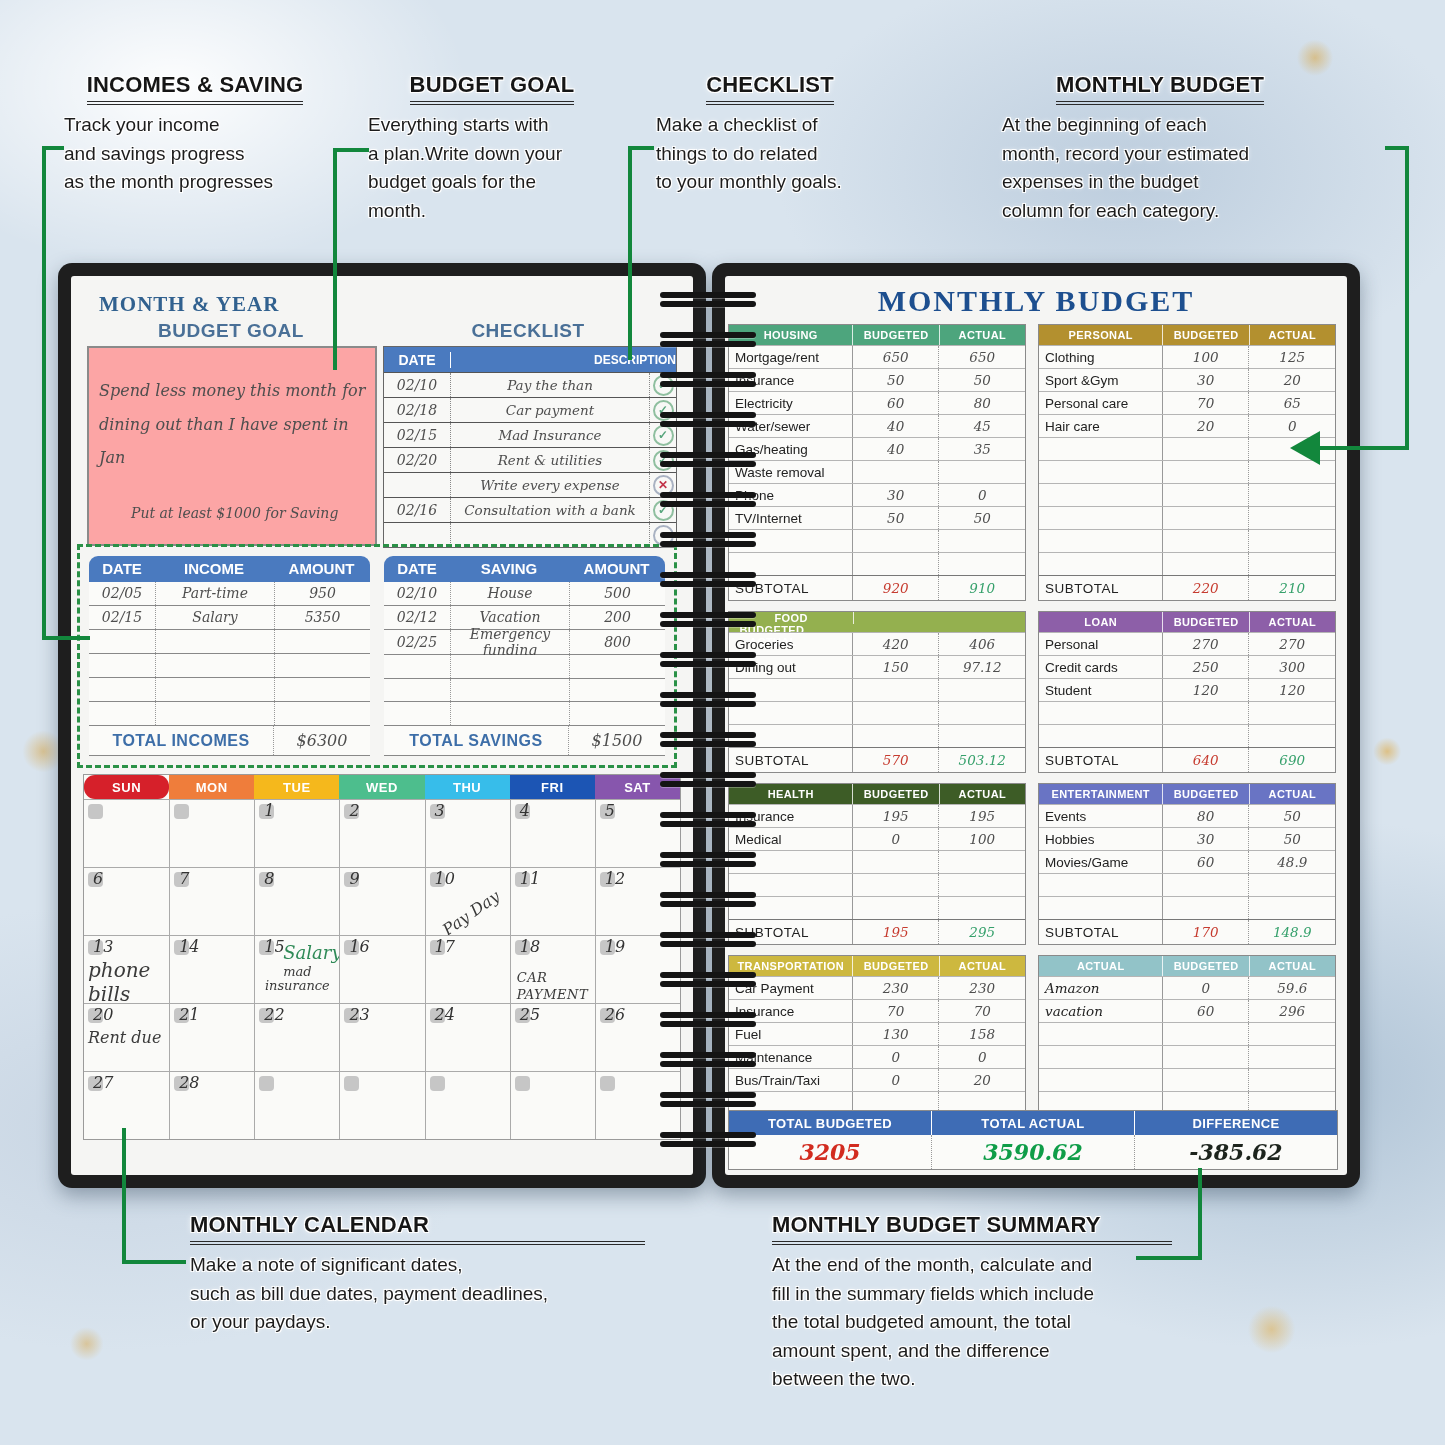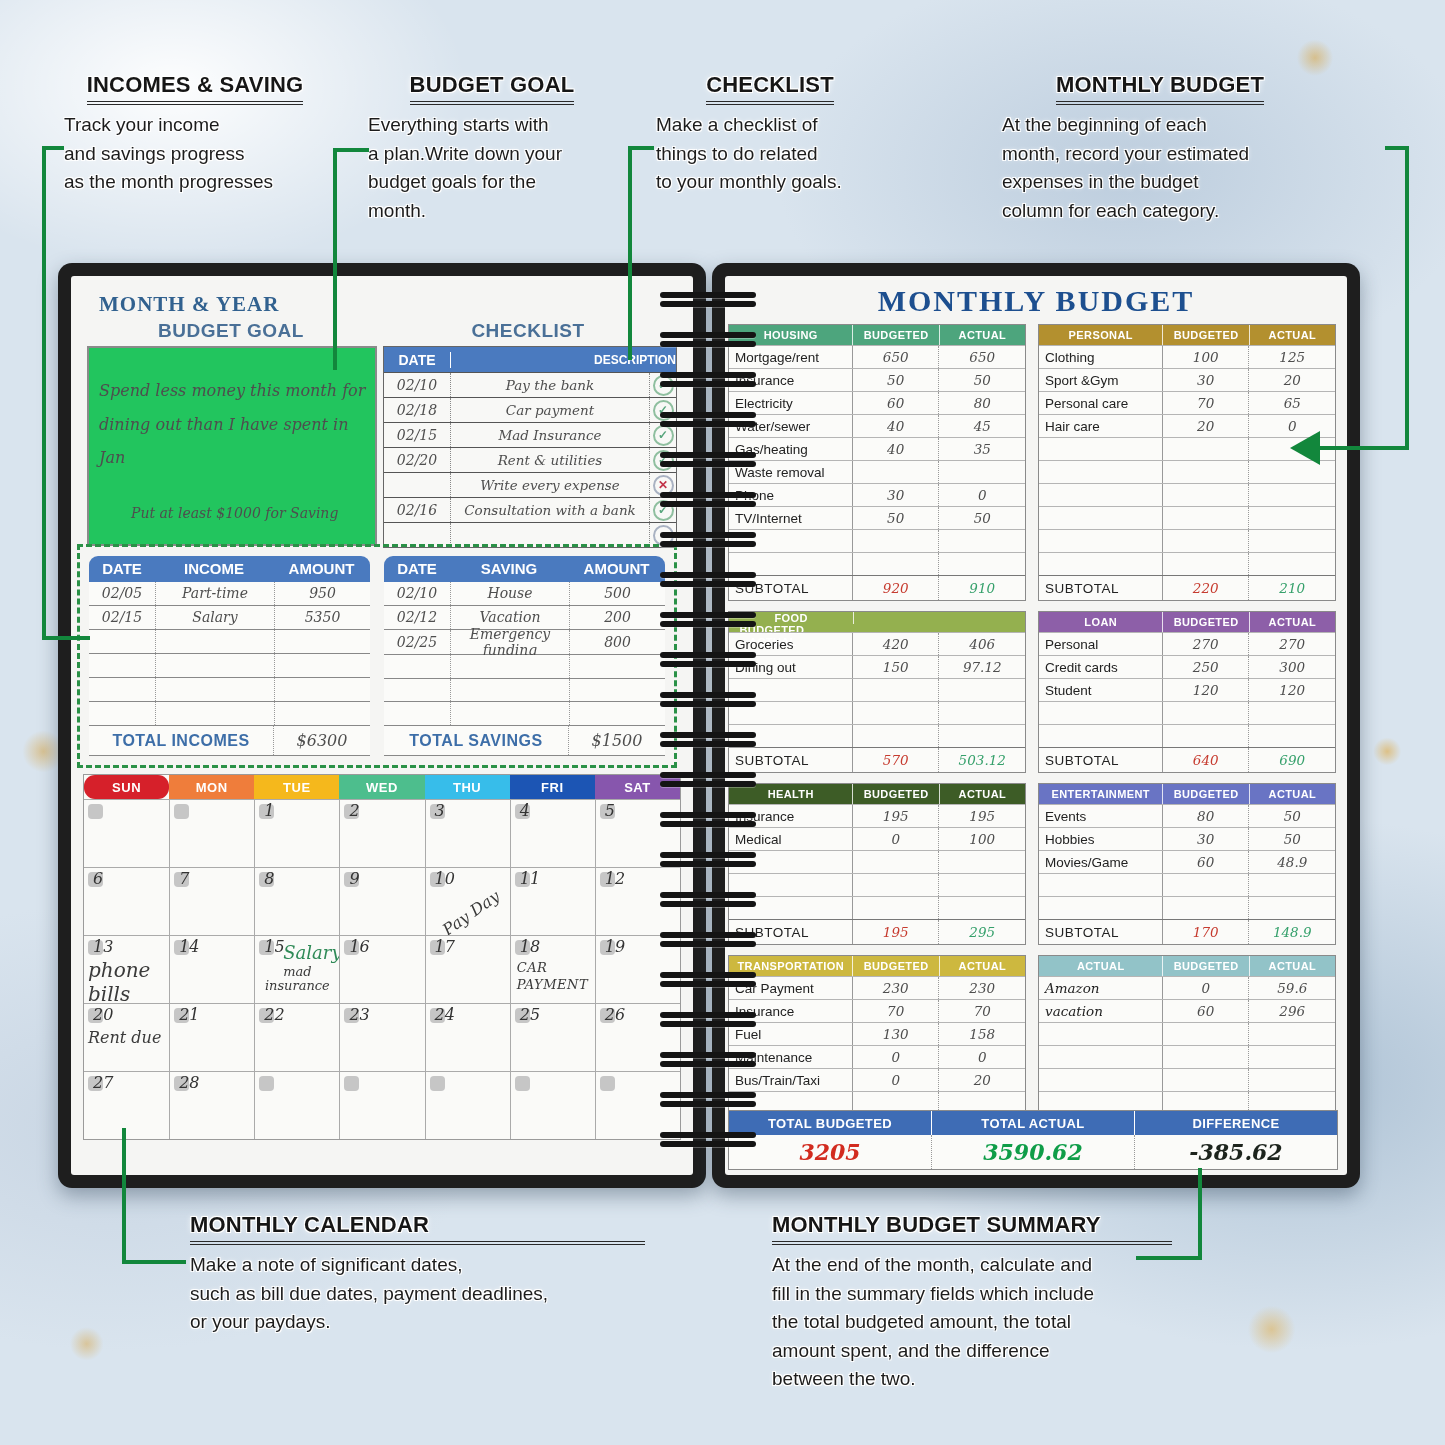--- a/index.html
+++ b/index.html
@@ -37,21 +37,21 @@
   
   .cover{position:absolute;top:263px;width:648px;height:925px;background:#1e1e1e;border-radius:14px;box-shadow:0 8px 20px rgba(40,60,80,.4);z-index:1}
   .page-inner{position:absolute;inset:13px;background:#f5f5f3;border-radius:3px}
   .hw{font-family:"DejaVu Serif",serif;font-style:italic;color:#4e4e4e}
   
   .my-row{position:absolute;top:16px;left:28px;right:26px;display:flex;align-items:baseline}
   .my-label{font-family:"Liberation Serif",serif;font-weight:bold;font-size:21px;color:#31618f;letter-spacing:1px}
   .my-rest{flex:1;border-bottom:2px solid #5a5a5a;display:flex;margin-left:8px}
   .my-val{margin-left:48px;font-size:19px;color:#3f3f3f}
   .sub-head{position:absolute;font-size:19px;font-weight:bold;color:#4a7097;letter-spacing:.5px;text-align:center}
-  #goal-box{position:absolute;top:70px;left:16px;width:286px;height:196px;border:2px solid #8a8a8a;background:#22c55e}
+  #goal-box{position:absolute;top:70px;left:16px;width:286px;height:196px;border:2px solid #8a8a8a;background:#fca5a5}
   .goal-t1{margin:26px 8px 0 10px;font-size:16px;line-height:2.1}
   .goal-t2{margin:30px 8px 0 42px;font-size:14px}
   
   #checklist{position:absolute;top:70px;left:312px;width:292px;border:1px solid #666;background:#f8f8f6}
   .cl-head{display:flex;background:#4a7abf;color:#fff;font-weight:bold;height:25px;align-items:center}
   .cl-hdate{width:66px;text-align:center;font-size:14px;border-right:1px solid #fff}
   .cl-hdesc{flex:1;text-align:right;font-size:12px}
   .cl-row{display:flex;height:24px;border-top:1px solid #555;align-items:center}
   .cl-date{width:66px;text-align:center;font-size:14px;border-right:1px dotted #888;align-self:stretch;display:flex;align-items:center;justify-content:center}
   .cl-desc{flex:1;text-align:center;font-size:13.5px;padding:0 2px;white-space:nowrap;overflow:hidden}
@@ -80,21 +80,21 @@
   .cal-cell{border-top:1px solid #aaa;border-left:1px solid #aaa;padding:2px 2px;overflow:hidden}
   .cal-cell:nth-child(7n+1){border-left:none}
   .cal-top{display:flex;align-items:flex-start;height:18px}
   .chip{width:15px;height:15px;background:#c6c6c6;border-radius:4px;display:inline-block;margin:2px 0 0 2px}
   .dnum{font-size:16px;color:#333;margin-left:-10px;margin-top:-1px}
   .note{white-space:pre-line;color:#3a3a3a}
   .note-diag{transform:rotate(-35deg);font-size:16px;margin:14px 0 0 10px}
   .note-big{font-size:20px;line-height:1.2;margin:2px 0 0 2px}
   .note-green{color:#2f8a57;font-size:18px;margin:-14px 0 0 26px}
   .note-sub{font-size:13px;text-align:center;line-height:1.1;margin-top:2px}
-  .note-caps{font-size:13px;letter-spacing:.5px;margin:4px 0 0 4px;line-height:1.3}
+  .note-caps{font-size:13px;letter-spacing:.5px;margin:14px 0 0 4px;line-height:1.3}
   .note-plain{font-size:16px;margin:4px 0 0 2px}
   
   #rp-title{position:absolute;top:8px;left:0;right:0;text-align:center;font-family:"Liberation Serif",serif;font-weight:bold;font-size:30px;color:#1d4f8f;letter-spacing:2px}
   #budget-grid{position:absolute;top:48px;left:3px;width:608px;display:grid;grid-template-columns:298px 298px;column-gap:12px;row-gap:10px}
   .bsec{border:1px solid #8a8a8a;background:#fbfbf9;display:flex;flex-direction:column}
   .bs-head{display:flex;height:20px;align-items:center;color:#fff;font-weight:bold}
   .bs-hname{width:42%;text-align:center;font-size:11px;letter-spacing:.4px;border-right:1px solid rgba(255,255,255,.8);align-self:stretch;display:flex;align-items:center;justify-content:center}
   .bs-hcol{width:29%;text-align:center;font-size:11px;letter-spacing:.4px;align-self:stretch;display:flex;align-items:center;justify-content:center}
   .bs-hcol + .bs-hcol{border-left:1px solid rgba(255,255,255,.8)}
   .bs-row{display:flex;height:22px;border-top:1px solid #b5b5b5;align-items:center}
@@ -195,21 +195,21 @@
     </div>
 
     <div id="checklist">
       <div class="cl-head">
         <div class="cl-hdate">DATE</div>
         <div class="cl-hdesc">DESCRIPTION</div>
       </div>
       <div id="checklist-rows">
           <div class="cl-row">
             <div class="cl-date hw">02/10</div>
-            <div class="cl-desc hw">Pay the bank</div>
+            <div class="cl-desc hw">Pay the than</div>
             <div class="cl-st">
               <span class="ck ck-check">✓</span>
             </div>
           </div>
           <div class="cl-row">
             <div class="cl-date hw">02/18</div>
             <div class="cl-desc hw">Car payment</div>
             <div class="cl-st">
               <span class="ck ck-check">✓</span>
             </div>

